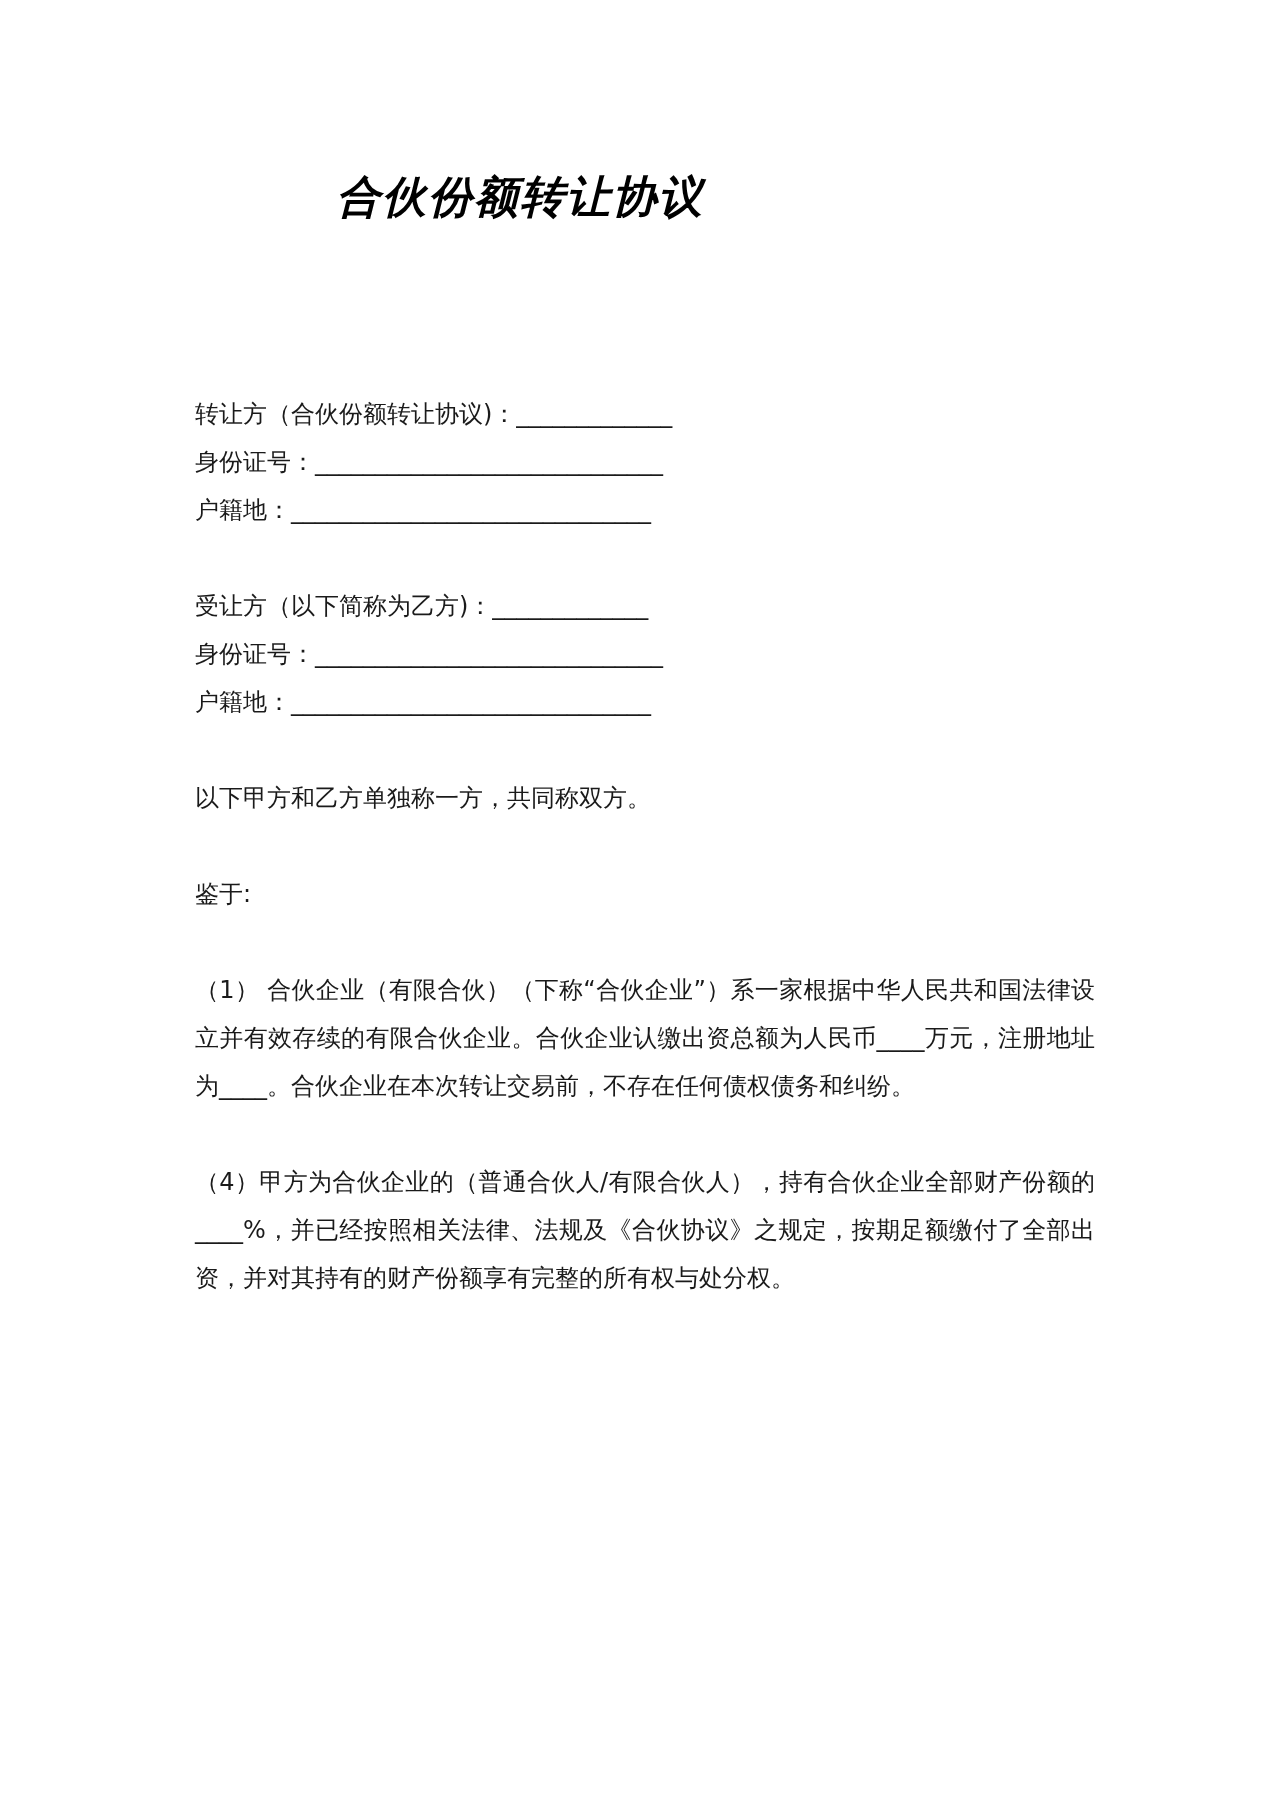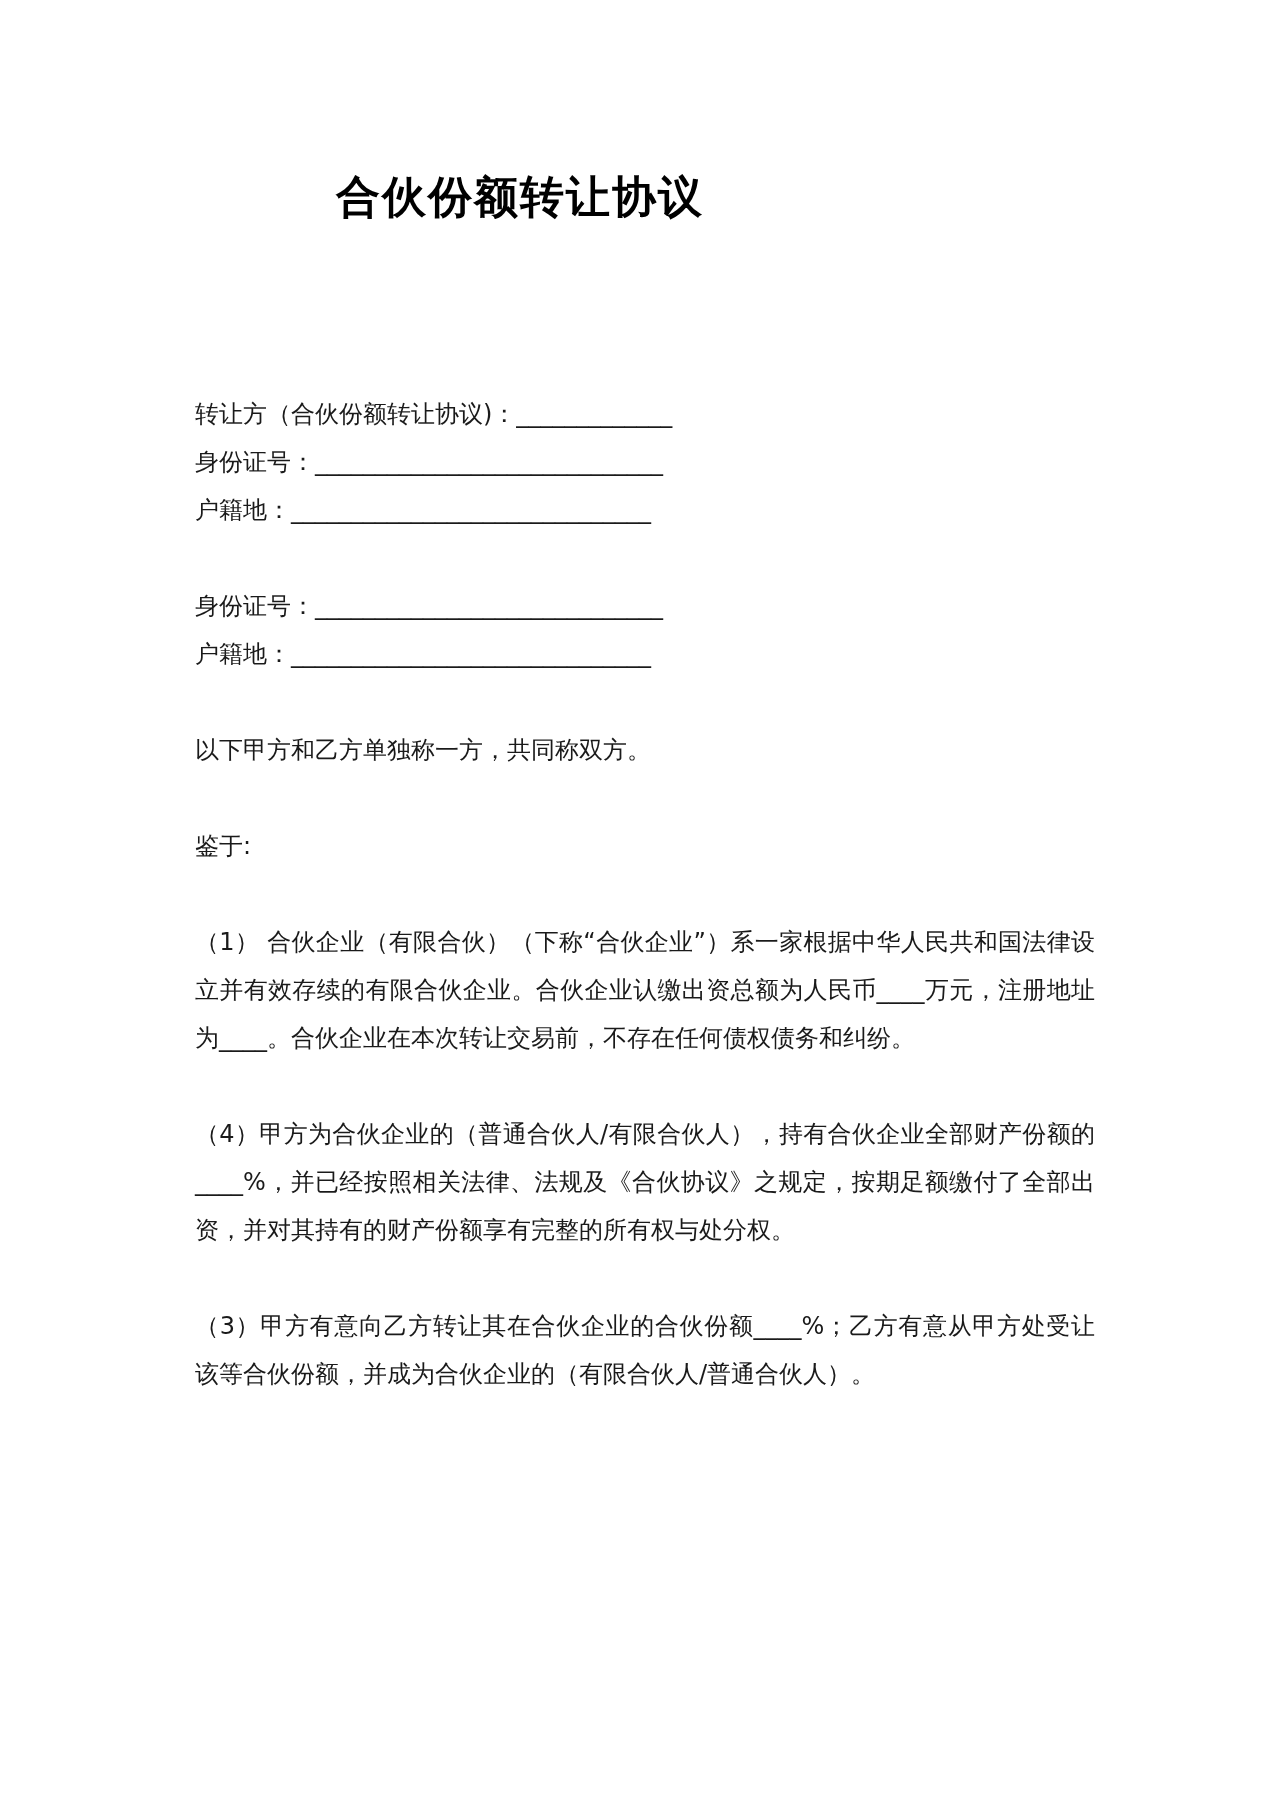--- a/index.html
+++ b/index.html
@@ -1,40 +1,40 @@
 <!DOCTYPE html>
 <html><head>
 <meta charset="utf-8">
 <style>
   html, body { margin:0; padding:0; background:#ffffff; }
   body { width:1280px; height:1810px; position:relative; overflow:hidden;
          font-family:"DejaVu Sans","Liberation Sans",sans-serif; color:#1a1a1a; }
   .title { position:absolute; top:168px; left:0; width:1040px; text-align:center;
            font-family:"DejaVu Serif","Liberation Serif",serif; font-weight:bold;
-           font-size:44px; letter-spacing:2px; color:#000; }
+           font-size:44px; letter-spacing:2px; color:#000;font-style:italic; }
   .content { position:absolute; left:195px; width:900px; top:390px; font-size:24px; }
   .line { height:48px; line-height:48px; white-space:nowrap; }
   .gap { height:48px; }
   .para { line-height:48px; text-align:justify; }
 </style>
 </head>
 <body>
 
 <div class="title">合伙份额转让协议</div>
 
 <div class="content">
   <div class="line">转让方（合伙份额转让协议)：_____________</div>
   <div class="line">身份证号：_____________________________</div>
   <div class="line">户籍地：______________________________</div>
   <div class="gap"></div>
+  <div class="line">受让方（以下简称为乙方)：_____________</div>
   <div class="line">身份证号：_____________________________</div>
   <div class="line">户籍地：______________________________</div>
   <div class="gap"></div>
   <div class="line">以下甲方和乙方单独称一方，共同称双方。</div>
   <div class="gap"></div>
   <div class="line">鉴于:</div>
   <div class="gap"></div>
   <div class="para">（1） 合伙企业（有限合伙）（下称“合伙企业”）系一家根据中华人民共和国法律设立并有效存续的有限合伙企业。合伙企业认缴出资总额为人民币____万元，注册地址为____。合伙企业在本次转让交易前，不存在任何债权债务和纠纷。</div>
   <div class="gap"></div>
   <div class="para">（4）甲方为合伙企业的（普通合伙人/有限合伙人），持有合伙企业全部财产份额的____%，并已经按照相关法律、法规及《合伙协议》之规定，按期足额缴付了全部出资，并对其持有的财产份额享有完整的所有权与处分权。</div>
   <div class="gap"></div>
-  <div class="para">（3）甲方有意向乙方转让其在合伙企业的合伙份额____%；乙方有意从甲方处受让该等合伙份额，并成为合伙企业的（有限合伙人/普通合伙人）。</div>
 </div>
 
 </body></html>

